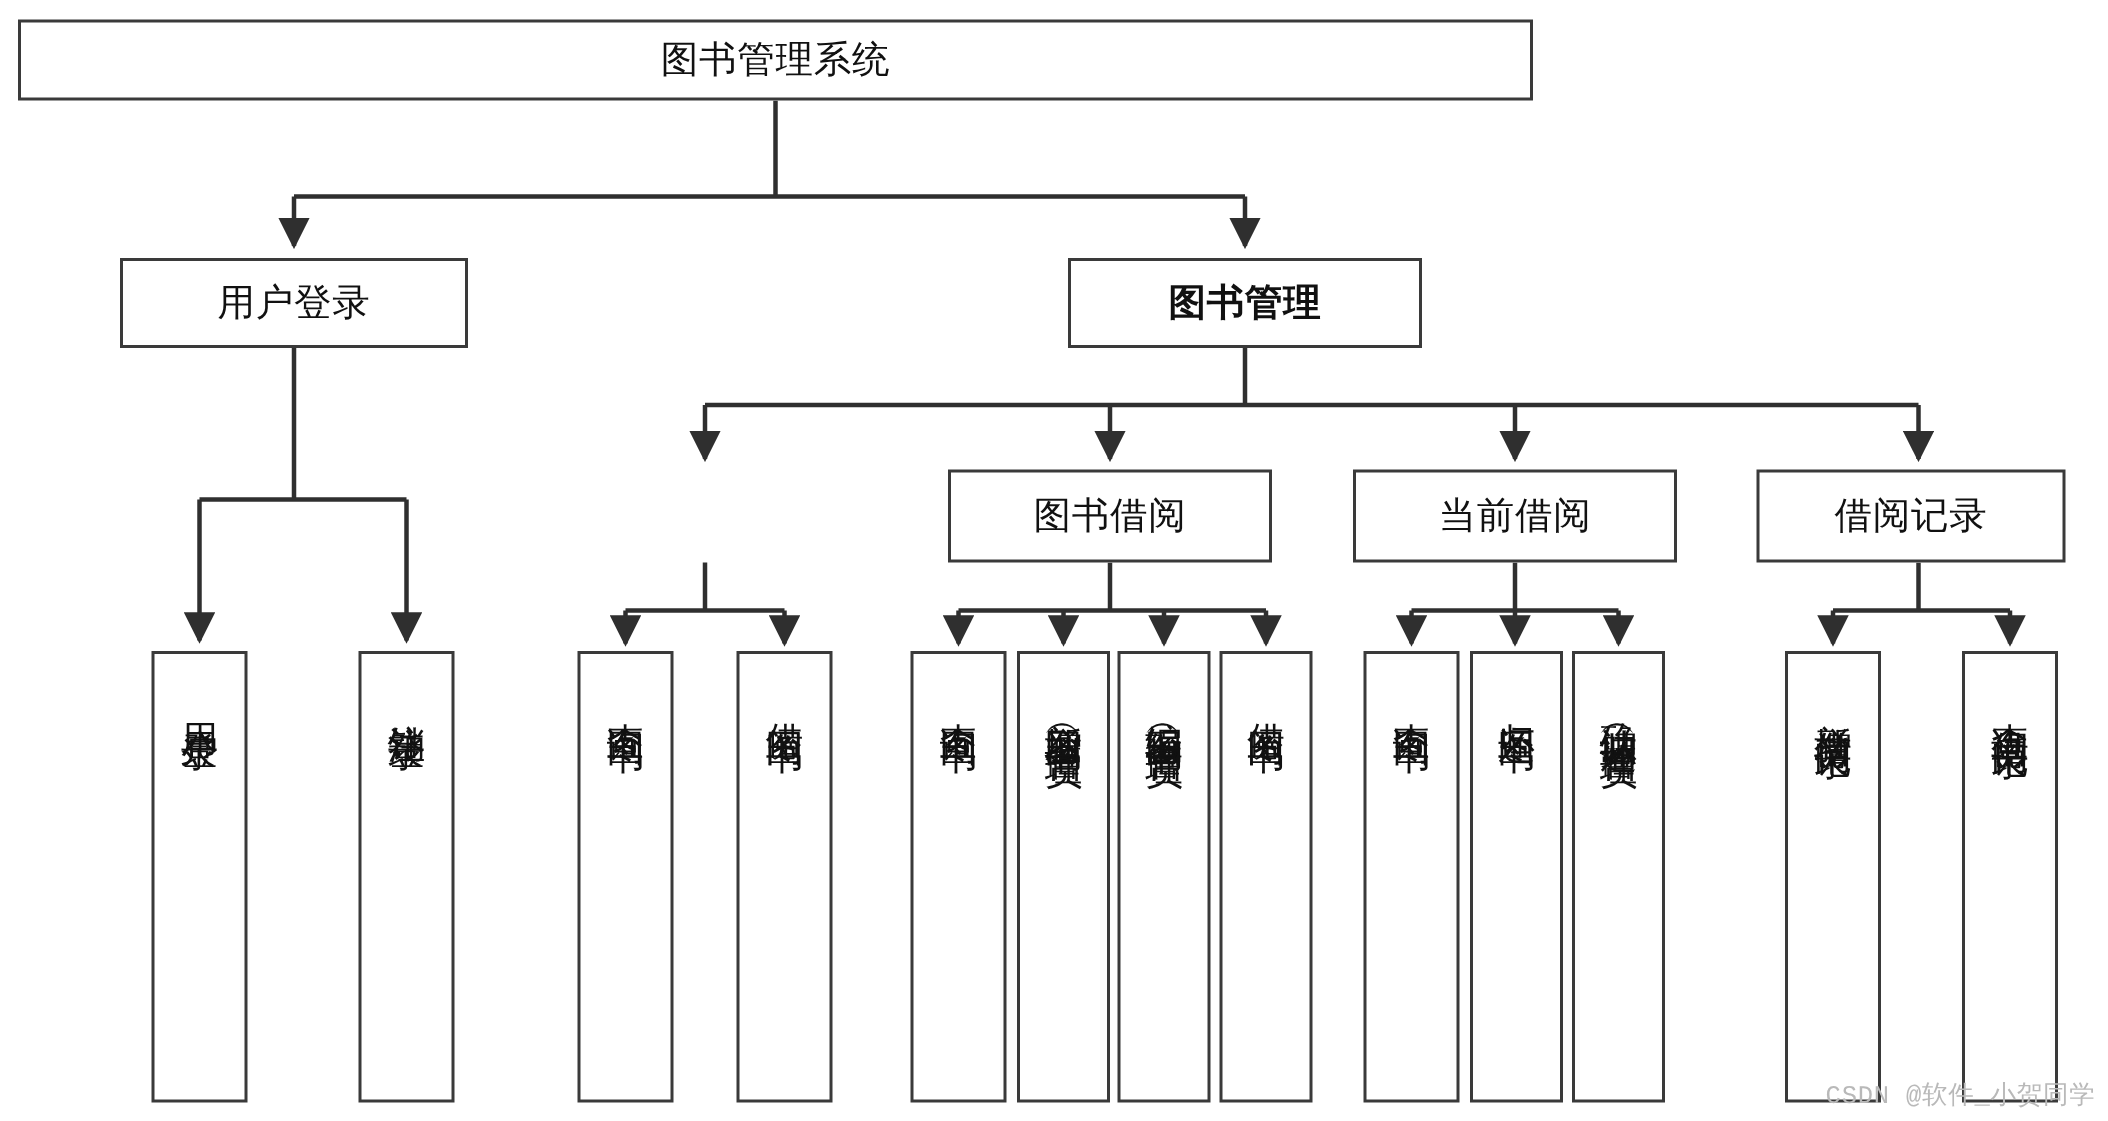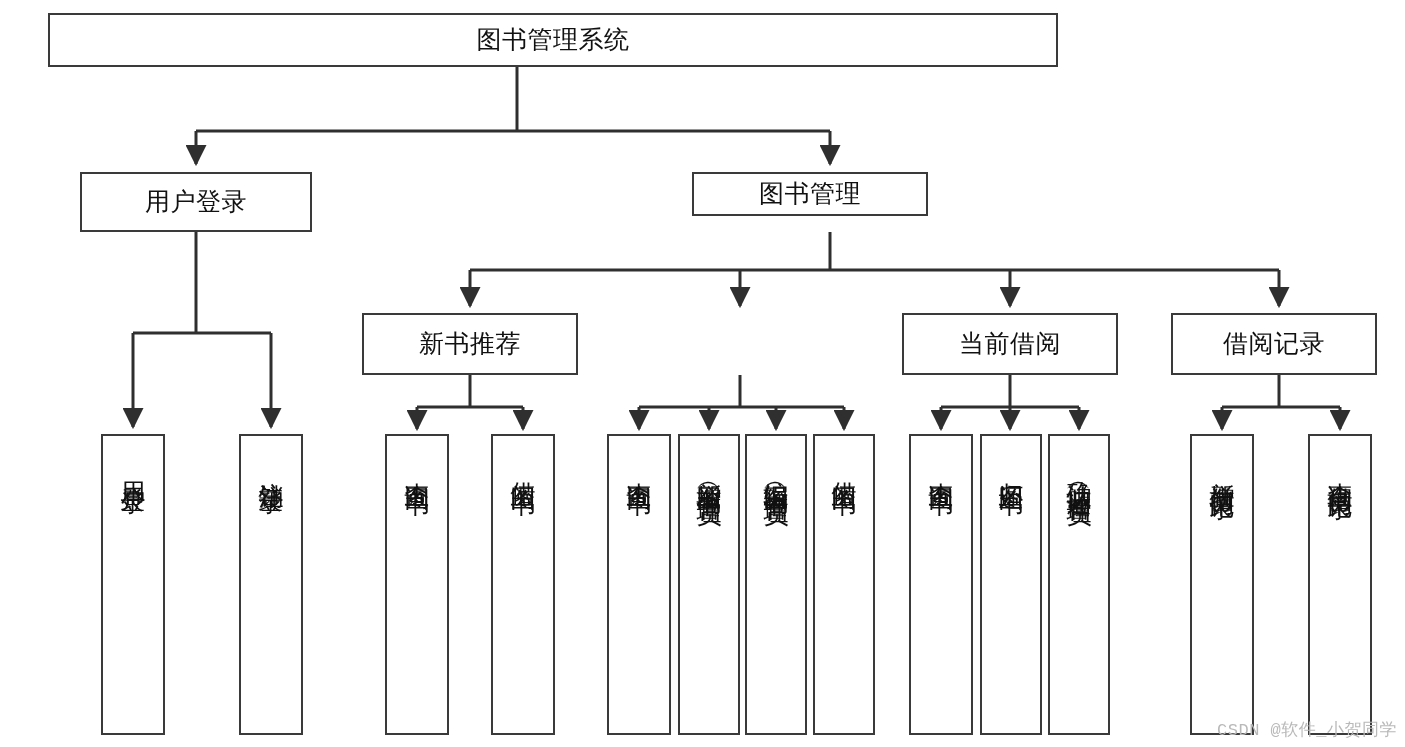--- a/index.html
+++ b/index.html
@@ -117,36 +117,36 @@
       <path d="M 1010 407 L 1010 429" marker-end="url(#arr)"></path>
       <path d="M 1079 407 L 1079 429" marker-end="url(#arr)"></path>
 
       <path d="M 1279 375 L 1279 407"></path>
       <path d="M 1222 407 L 1340 407"></path>
       <path d="M 1222 407 L 1222 429" marker-end="url(#arr)"></path>
       <path d="M 1340 407 L 1340 429" marker-end="url(#arr)"></path>
     </g>
   </svg>
 
-  <div class="node horiz" style="left:12px; top:13px; width:1010px; height:54px;margin-left:36px;">
+  <div class="node horiz" style="left:12px; top:13px; width:1010px; height:54px;">
     <span class="lbl">图书管理系统</span>
   </div>
 
   <div class="node horiz" style="left:80px; top:172px; width:232px; height:60px;">
     <span class="lbl">用户登录</span>
   </div>
 
-  <div class="node horiz" style="left:692px; top:172px; width:236px; height:44px;">
+  <div class="node horiz" style="left:712px; top:172px; width:236px; height:60px;font-weight:bold;">
     <span class="lbl">图书管理</span>
   </div>
 
-  <div class="node horiz" style="left:362px; top:313px; width:216px; height:62px;">
-    <span class="lbl">新书推荐</span>
-  </div>
-
+
+  <div class="node horiz" style="left:632px; top:313px; width:216px; height:62px;">
+    <span class="lbl">图书借阅</span>
+  </div>
 
   <div class="node horiz" style="left:902px; top:313px; width:216px; height:62px;">
     <span class="lbl">当前借阅</span>
   </div>
 
   <div class="node horiz" style="left:1171px; top:313px; width:206px; height:62px;">
     <span class="lbl">借阅记录</span>
   </div>
 
   <div class="node vert" style="left:101px; top:434px; width:64px; height:301px;">

